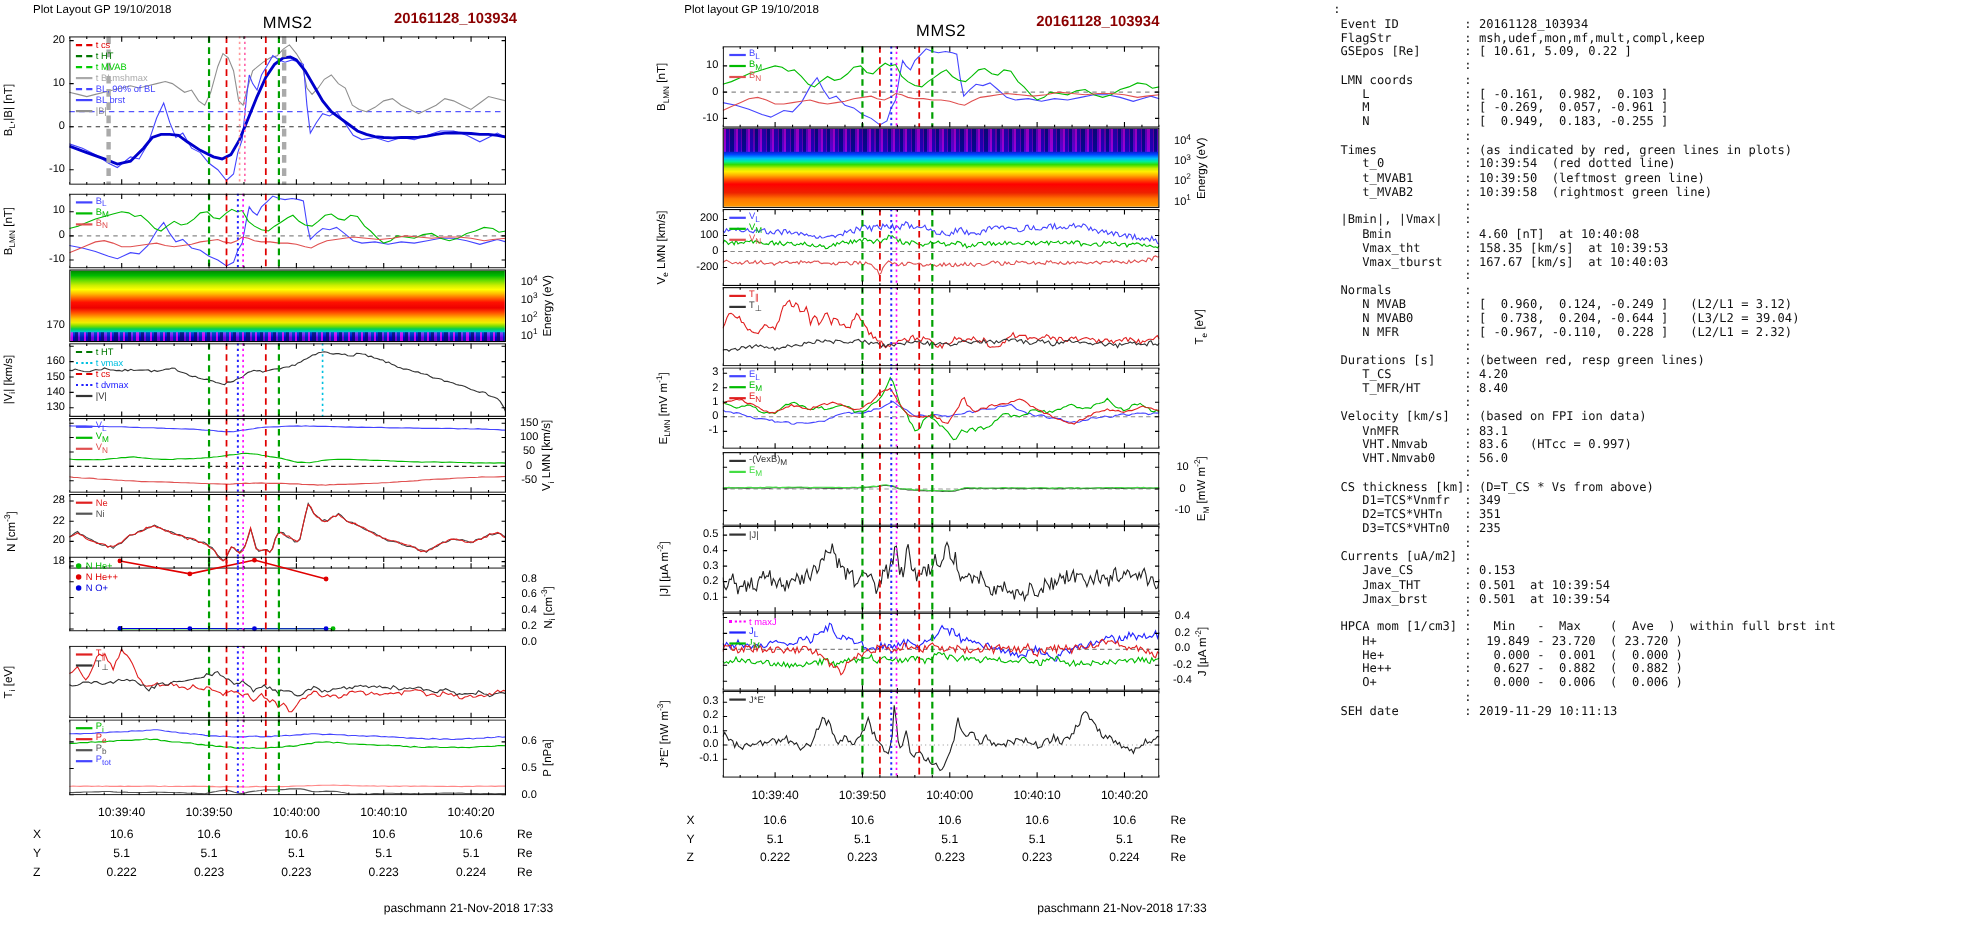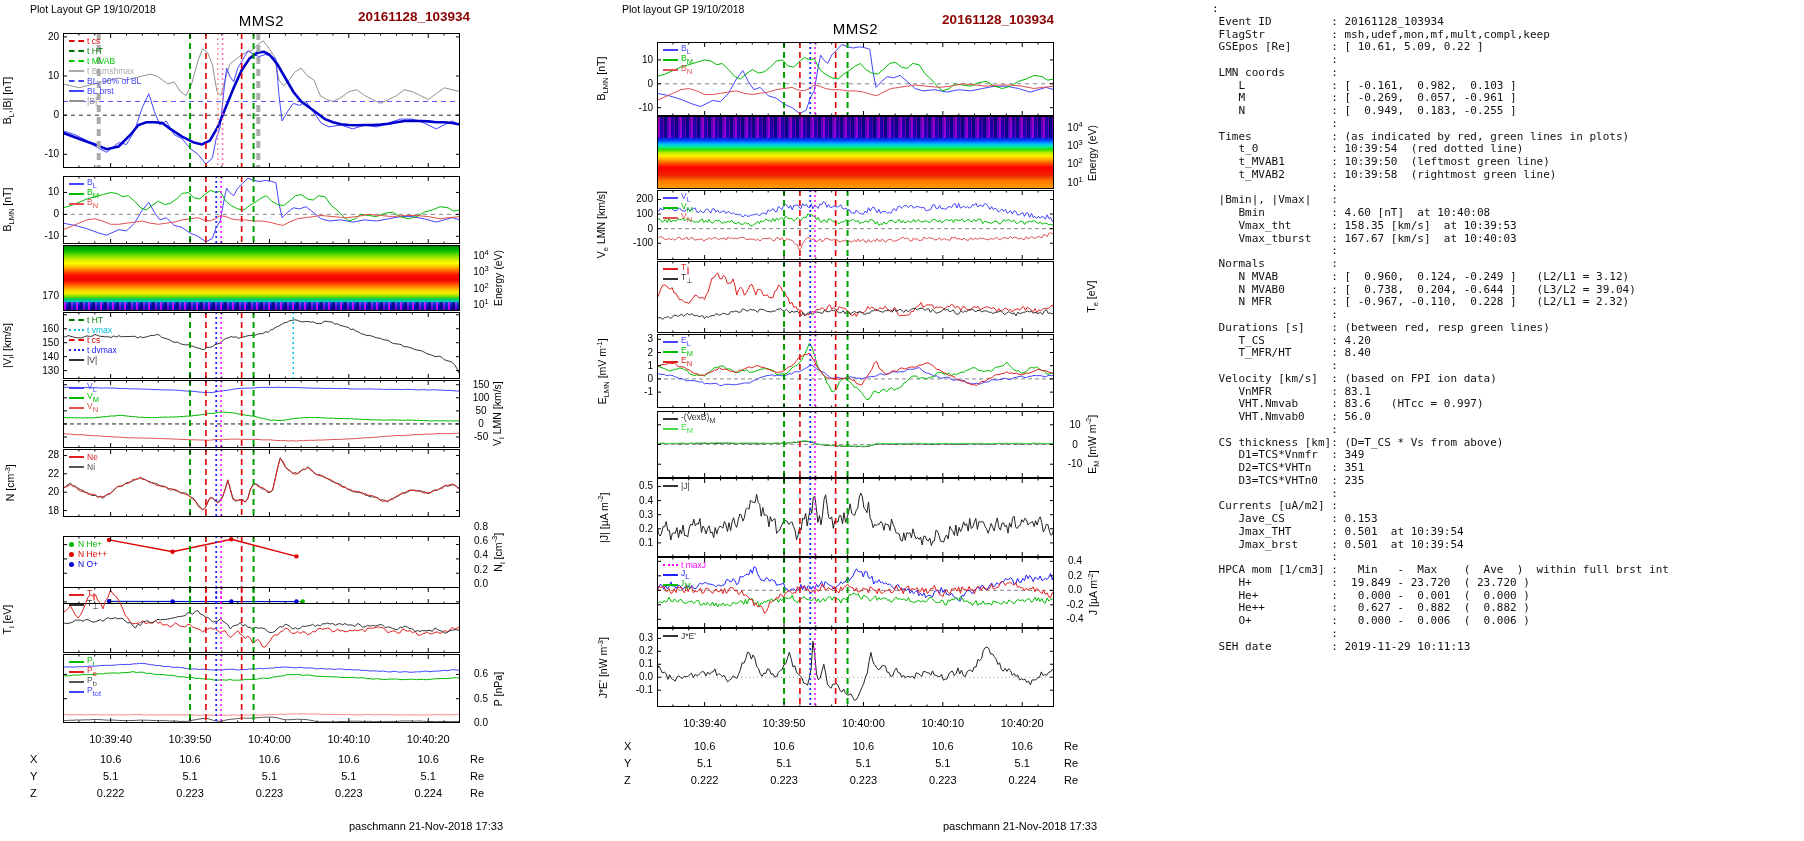--- a/index.html
+++ b/index.html
@@ -558,21 +558,21 @@
         </div>
       </div>
     </div>
     <div class="ytick" style="left: 25px; top: 449.432px;">28</div>
     <div class="ytick" style="left: 25px; top: 467.811px;">22</div>
     <div class="ytick" style="left: 25px; top: 486.189px;">20</div>
     <div class="ytick" style="left: 25px; top: 504.568px;">18</div>
     <div class="ylab" style="left: 1px; top: 449px; height: 68px;">
       <span>N [cm<sup>-3</sup>]</span>
     </div>
-    <div class="panel" style="left: 63px; top: 536px; width: 319px; height: 68px;">
+    <div class="panel" style="left: 63px; top: 506px; width: 319px; height: 68px;">
       <svg width="397" height="68">
         <path d="M46.1 65.7L239.8 65.6" fill="none" stroke="#00bb00" stroke-width="1"></path>
         <circle cx="46.052" cy="65.70947368421052" r="2.2" fill="#00bb00"></circle>
         <circle cx="239.78799999999998" cy="65.56631578947369" r="2.2" fill="#00bb00"></circle>
         <path d="M46.1 3.9L109.6 15.7L168.3 3.2L233.4 20.4" fill="none" stroke="#e00000" stroke-width="1.4"></path>
         <circle cx="46.052" cy="3.9368421052631675" r="2.2" fill="#e00000"></circle>
         <circle cx="109.572" cy="15.747368421052634" r="2.2" fill="#e00000"></circle>
         <circle cx="168.328" cy="3.2210526315789565" r="2.2" fill="#e00000"></circle>
         <circle cx="233.43599999999998" cy="20.400000000000006" r="2.2" fill="#e00000"></circle>
         <path d="M46.1 65.3L109.6 65.4L168.3 65.6L233.4 65.6" fill="none" stroke="#0000dd" stroke-width="1"></path>
@@ -1063,21 +1063,21 @@
         </div>
         <div class="lrow">
           <span class="lsamp" style="border-top: 2px solid rgb(224, 80, 80);"></span>
           <span class="ltxt" style="color: rgb(224, 80, 80);">V<sub>N</sub></span>
         </div>
       </div>
     </div>
     <div class="ytick" style="left: 619px; top: 193.479px;">200</div>
     <div class="ytick" style="left: 619px; top: 208.062px;">100</div>
     <div class="ytick" style="left: 619px; top: 222.646px;">0</div>
-    <div class="ytick" style="left: 619px; top: 237.229px;">-100</div>
+    <div class="ytick" style="left: 619px; top: 237.229px;">-200</div>
     <div class="ylab" style="left: 595px; top: 190px; height: 70px;">
       <span>V<sub>e</sub> LMN [km/s]</span>
     </div>
     <div class="panel" style="left: 657px; top: 261px; width: 397px; height: 72px;">
       <svg width="397" height="72">
         <path d="M0.0 37.5L1.9 33.5L3.8 27.9L5.7 24.2L7.6 23.9L9.5 25.0L11.4 27.2L13.3 28.1L15.2 26.7L17.1 32.0L19.0 32.4L20.9 36.0L22.8 39.0L24.7 38.4L26.6 40.7L28.5 41.4L30.4 41.8L32.3 42.2L34.2 38.9L36.1 37.2L38.0 34.1L39.9 34.6L41.8 36.8L43.7 37.0L45.6 36.2L47.5 38.6L49.4 33.3L51.3 30.7L53.2 23.0L55.1 17.1L57.0 16.6L58.9 13.4L60.8 12.1L62.7 17.4L64.6 18.0L66.5 14.3L68.4 16.1L70.3 22.3L72.2 22.2L74.1 21.9L76.0 17.9L77.9 24.3L79.8 34.1L81.7 28.6L83.6 26.2L85.5 28.0L87.4 34.2L89.3 31.7L91.2 28.4L93.1 24.1L95.0 23.5L96.9 28.2L98.8 34.0L100.7 28.4L102.6 28.5L104.5 29.6L106.4 34.5L108.3 34.5L110.2 33.7L112.1 36.8L114.0 36.5L115.9 37.0L117.8 30.2L119.7 29.1L121.6 24.0L123.5 25.6L125.4 29.9L127.3 30.8L129.2 34.8L131.1 37.0L133.0 43.1L134.9 41.3L136.8 46.5L138.7 45.3L140.6 49.0L142.5 49.0L144.4 49.3L146.3 53.2L148.2 55.1L150.1 52.9L152.0 54.0L153.9 51.1L155.8 50.8L157.7 51.1L159.6 48.4L161.5 48.6L163.4 48.0L165.3 46.6L167.2 48.5L169.1 49.3L171.0 45.2L172.9 43.8L174.8 48.2L176.7 46.3L178.6 48.1L180.5 49.2L182.4 45.2L184.3 47.0L186.2 46.9L188.1 47.5L190.0 49.3L191.9 50.7L193.8 54.0L195.7 54.8L197.6 52.2L199.4 55.4L201.3 51.3L203.2 50.4L205.1 52.0L207.0 51.3L208.9 49.7L210.8 45.4L212.7 47.7L214.6 46.2L216.5 46.8L218.4 49.5L220.3 49.4L222.2 47.3L224.1 47.0L226.0 48.1L227.9 45.2L229.8 47.4L231.7 49.9L233.6 48.8L235.5 50.3L237.4 46.3L239.3 48.8L241.2 53.6L243.1 54.9L245.0 54.3L246.9 54.5L248.8 54.2L250.7 54.1L252.6 53.5L254.5 50.1L256.4 50.7L258.3 46.7L260.2 45.6L262.1 44.4L264.0 41.5L265.9 45.9L267.8 45.4L269.7 43.8L271.6 43.9L273.5 43.9L275.4 43.9L277.3 47.7L279.2 46.0L281.1 46.4L283.0 45.9L284.9 46.5L286.8 47.8L288.7 46.8L290.6 45.5L292.5 45.6L294.4 43.3L296.3 44.3L298.2 47.2L300.1 45.2L302.0 46.3L303.9 49.4L305.8 45.7L307.7 45.8L309.6 48.6L311.5 49.1L313.4 49.4L315.3 46.7L317.2 45.5L319.1 46.7L321.0 45.3L322.9 48.7L324.8 47.9L326.7 46.9L328.6 46.2L330.5 45.9L332.4 46.5L334.3 47.6L336.2 46.6L338.1 47.9L340.0 50.7L341.9 47.7L343.8 50.5L345.7 49.3L347.6 47.3L349.5 47.3L351.4 49.6L353.3 48.3L355.2 51.1L357.1 48.9L359.0 48.4L360.9 47.7L362.8 49.2L364.7 46.7L366.6 45.7L368.5 49.3L370.4 46.1L372.3 47.4L374.2 48.9L376.1 50.7L378.0 47.6L379.9 51.7L381.8 48.9L383.7 49.8L385.6 48.2L387.5 47.4L389.4 47.4L391.3 47.8L393.2 45.7L395.1 44.1L397.0 47.2" fill="none" stroke="#e02020" stroke-width="1"></path>
         <path d="M0.0 57.3L1.9 56.7L3.8 56.8L5.7 58.3L7.6 56.7L9.5 56.2L11.4 55.7L13.3 57.5L15.2 56.5L17.1 54.1L19.0 54.2L20.9 55.6L22.8 54.2L24.7 53.0L26.6 55.5L28.5 53.7L30.4 52.4L32.3 54.1L34.2 52.8L36.1 53.7L38.0 55.0L39.9 54.3L41.8 55.6L43.7 55.3L45.6 54.6L47.5 57.5L49.4 55.3L51.3 56.4L53.2 55.2L55.1 54.6L57.0 54.8L58.9 52.5L60.8 53.4L62.7 54.4L64.6 53.0L66.5 52.3L68.4 52.8L70.3 53.5L72.2 53.2L74.1 50.3L76.0 51.1L77.9 50.0L79.8 50.3L81.7 51.3L83.6 51.1L85.5 48.0L87.4 48.4L89.3 49.7L91.2 50.0L93.1 48.1L95.0 49.0L96.9 48.9L98.8 49.7L100.7 51.3L102.6 48.1L104.5 48.4L106.4 48.6L108.3 49.5L110.2 50.5L112.1 50.6L114.0 51.0L115.9 49.9L117.8 50.5L119.7 48.6L121.6 48.1L123.5 47.6L125.4 49.4L127.3 50.2L129.2 48.4L131.1 50.3L133.0 52.1L134.9 50.0L136.8 51.2L138.7 50.6L140.6 50.4L142.5 52.4L144.4 54.5L146.3 51.7L148.2 54.5L150.1 52.4L152.0 51.8L153.9 52.4L155.8 53.5L157.7 51.5L159.6 51.1L161.5 51.2L163.4 51.8L165.3 52.5L167.2 49.5L169.1 50.2L171.0 50.8L172.9 50.5L174.8 49.1L176.7 49.8L178.6 48.7L180.5 50.7L182.4 51.8L184.3 51.7L186.2 49.5L188.1 53.0L190.0 49.9L191.9 52.0L193.8 52.5L195.7 51.4L197.6 50.3L199.4 51.7L201.3 51.2L203.2 50.8L205.1 51.7L207.0 53.5L208.9 52.9L210.8 51.9L212.7 52.4L214.6 49.7L216.5 49.9L218.4 48.2L220.3 49.1L222.2 50.0L224.1 50.7L226.0 51.3L227.9 49.8L229.8 49.4L231.7 48.8L233.6 50.7L235.5 50.8L237.4 47.8L239.3 50.8L241.2 49.1L243.1 48.3L245.0 49.6L246.9 51.4L248.8 48.8L250.7 50.5L252.6 49.7L254.5 48.2L256.4 47.5L258.3 47.3L260.2 49.1L262.1 47.5L264.0 47.2L265.9 47.2L267.8 49.5L269.7 48.1L271.6 47.8L273.5 51.3L275.4 48.5L277.3 50.0L279.2 52.1L281.1 51.7L283.0 50.9L284.9 50.1L286.8 48.0L288.7 49.2L290.6 48.1L292.5 50.9L294.4 50.0L296.3 48.9L298.2 52.3L300.1 53.4L302.0 52.7L303.9 49.6L305.8 51.6L307.7 49.9L309.6 50.9L311.5 48.7L313.4 48.8L315.3 47.9L317.2 50.0L319.1 50.4L321.0 49.5L322.9 49.4L324.8 50.9L326.7 50.1L328.6 49.9L330.5 50.3L332.4 51.4L334.3 51.2L336.2 52.6L338.1 51.5L340.0 51.2L341.9 50.7L343.8 49.5L345.7 51.8L347.6 53.6L349.5 52.4L351.4 50.8L353.3 51.5L355.2 53.0L357.1 51.8L359.0 55.0L360.9 51.1L362.8 52.7L364.7 52.0L366.6 51.3L368.5 51.0L370.4 49.9L372.3 51.0L374.2 49.9L376.1 52.4L378.0 51.2L379.9 52.3L381.8 52.2L383.7 51.6L385.6 53.4L387.5 49.6L389.4 48.7L391.3 52.5L393.2 51.8L395.1 52.9L397.0 51.0" fill="none" stroke="#333333" stroke-width="1"></path>
         <line x1="127.04" y1="0" x2="127.04" y2="72" stroke="#00a000" stroke-width="2" stroke-dasharray="6,4"></line>
         <line x1="190.56" y1="0" x2="190.56" y2="72" stroke="#00a000" stroke-width="2" stroke-dasharray="6,4"></line>
         <line x1="142.92" y1="0" x2="142.92" y2="72" stroke="#e00000" stroke-width="1.6" stroke-dasharray="6,4"></line>

